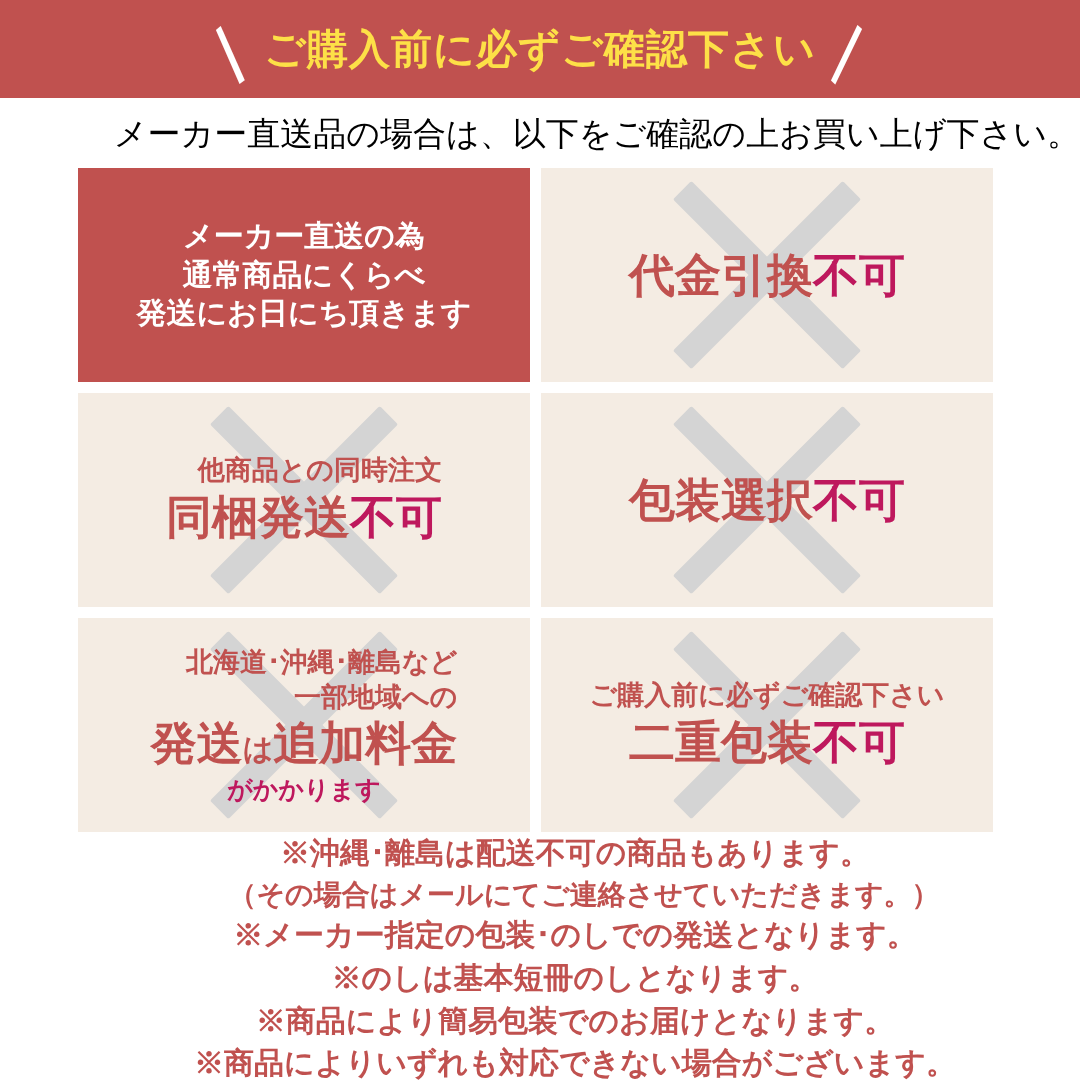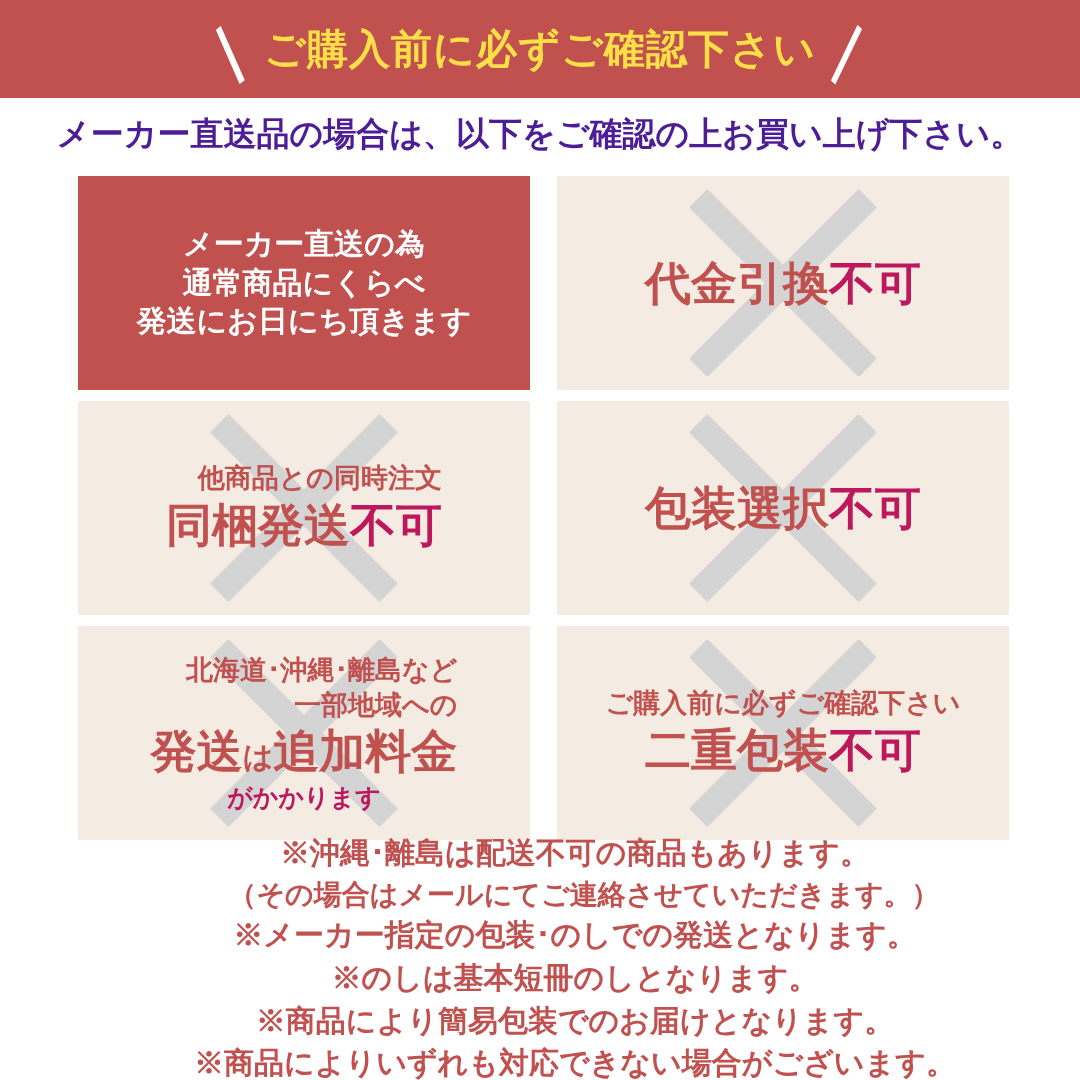--- a/index.html
+++ b/index.html
@@ -46,37 +46,37 @@
     display: inline-block;
   }
   .slash.left  { transform: skewX(-14deg) scaleY(1.25); }
   .slash.right { transform: skewX(14deg) scaleY(1.25); }
 
   
   .subheading {
     position: absolute;
     left: 0; top: 112px;
     width: 1080px;
-    text-align: center;
-    color: #4c1d95;
+    text-align: right;
+    color: #000000;
     font-size: 33px;
-    font-weight: bold;
+    font-weight: normal;
     letter-spacing: 0px;
     white-space: nowrap;
   }
 
   
   .grid {
     position: absolute;
-    left: 78px; top: 176px;
+    left: 78px; top: 168px;
     width: 926px;
     display: grid;
     grid-template-columns: 452px 452px;
     grid-template-rows: 214px 214px 214px;
-    gap: 11px 27px;
+    gap: 11px 11px;
   }
   .card {
     position: relative;
     background: #f4ece3;
     overflow: hidden;
     display: flex;
     align-items: center;
     justify-content: center;
   }
   .card.filled { background: #c0514f; }

